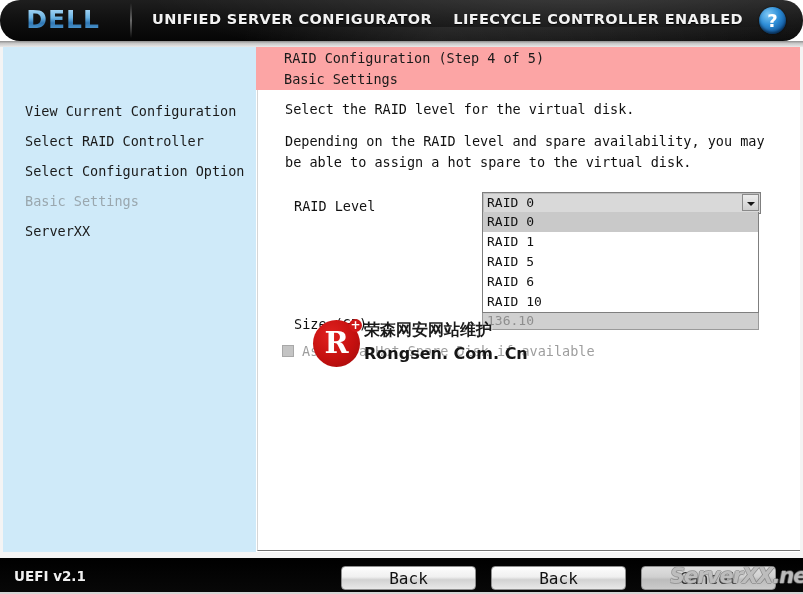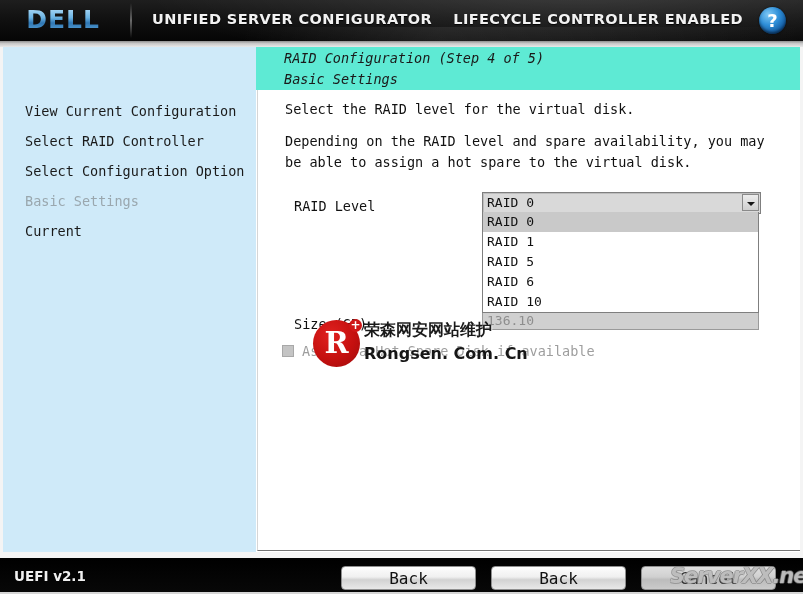--- a/index.html
+++ b/index.html
@@ -22,20 +22,21 @@
   
   .topbar {
     position: absolute;
     left: 0; top: 0;
     width: 803px; height: 41px;
     background: #0c0c0c;
     background-image:
       radial-gradient(ellipse 620px 120px at 72% -30%, rgba(255,255,255,0.13) 0%, rgba(255,255,255,0.0) 70%),
       linear-gradient(180deg, #1e1e1e 0%, #111111 45%, #050505 100%);
     overflow: hidden;
+    border-radius: 20px;
   }
   .topbar::after {
     content: "";
     position: absolute;
     left: 0; bottom: 0;
     width: 100%; height: 14px;
     background: linear-gradient(105deg, rgba(255,255,255,0.0) 0%, rgba(255,255,255,0.0) 30%, rgba(255,255,255,0.07) 55%, rgba(255,255,255,0.0) 100%);
     pointer-events: none;
   }
   .dell-logo {
@@ -143,22 +144,21 @@
   .content {
     position: absolute;
     left: 256px; top: 0px;
     width: 544px; height: 505px;
     background: #ffffff;
   }
   .page-header {
     position: absolute;
     left: 0; top: 0;
     width: 544px; height: 43px;
-    background: #5eead4;
-    font-style: italic;
+    background: #fca5a5;
   }
   .page-header .line1 {
     position: absolute;
     left: 28px; top: 3px;
     font-size: 13.5px;
     color: #1a1a1a;
     white-space: nowrap;
   }
   .page-header .line2 {
     position: absolute;
@@ -453,21 +453,21 @@
   <div class="strip"></div>
 
   <div class="body-area">
 
     <div class="sidebar">
       <div class="nav-list">
         <div class="nav-item">View Current Configuration</div>
         <div class="nav-item">Select RAID Controller</div>
         <div class="nav-item">Select Configuration Option</div>
         <div class="nav-item dim">Basic Settings</div>
-        <div class="nav-item">Current</div>
+        <div class="nav-item">ServerXX</div>
       </div>
     </div>
 
     <div class="content">
 
       <div class="page-header">
         <div class="line1">RAID Configuration (Step 4 of 5)</div>
         <div class="line2">Basic Settings</div>
       </div>
 

